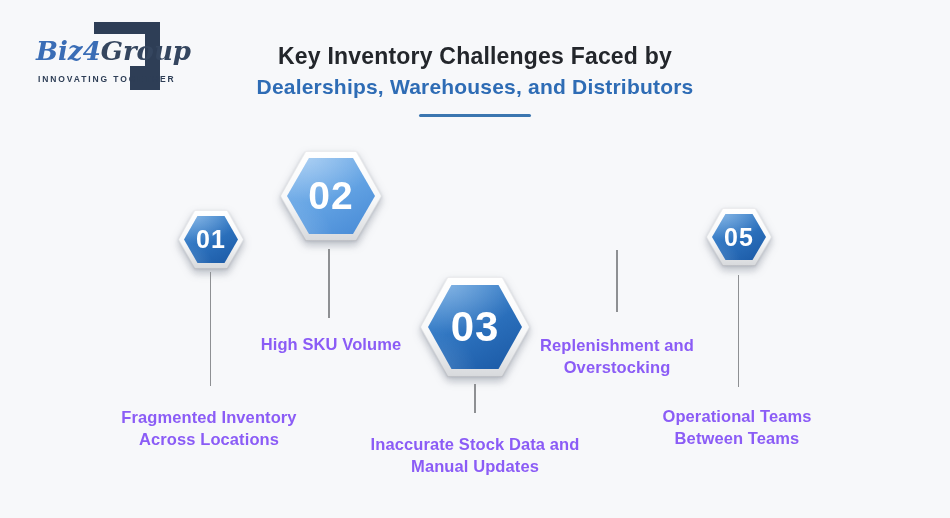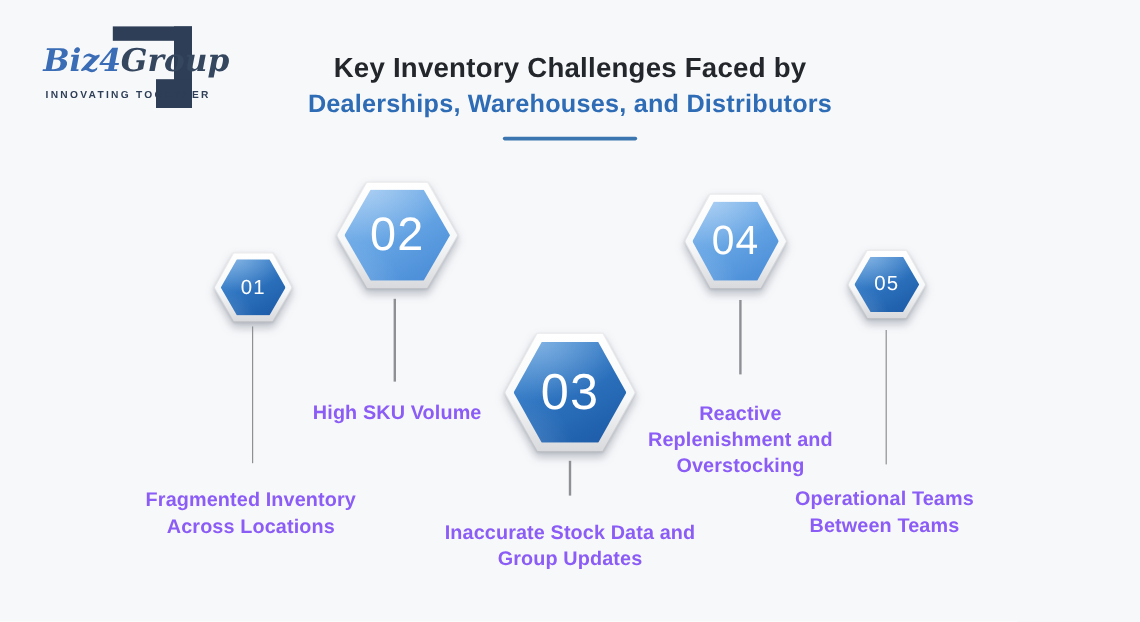--- a/index.html
+++ b/index.html
@@ -55,22 +55,22 @@
   .tone-dark .fill  { background:linear-gradient(150deg,#4e96dc 0%,#2e74c0 45%,#1a58a4 100%); }
   .tone-light .fill { background:linear-gradient(150deg,#8abdef 0%,#62a2e3 52%,#4689d5 100%); }
   .fill::after {
     content:""; position:absolute; inset:0;
     background:radial-gradient(125% 95% at 22% 0%, rgba(255,255,255,0.30) 0%, rgba(255,255,255,0.08) 46%, rgba(255,255,255,0) 62%);
   }
   .fill::before {
     content:""; position:absolute; inset:0;
     background:radial-gradient(95% 125% at 8% 112%, rgba(255,255,255,0.16) 0%, rgba(255,255,255,0) 48%);
   }
-  .num { position:relative; z-index:1; color:#ffffff; font-weight:400; letter-spacing:1px; }
-  .size-s  .num { font-size:17px; }
+  .num { position:relative; z-index:1; color:#ffffff; font-weight:700; letter-spacing:1px; }
+  .size-s  .num { font-size:25px; }
   .size-m1 .num { font-size:39px; }
   .size-m2 .num { font-size:34px; }
   .size-l  .num { font-size:42px; }
 
   
   .connector { position:absolute; width:1.6px; background:#8e9093; }
 
   
   .challenge-label {
     position:absolute; width:300px; text-align:center;
@@ -120,29 +120,20 @@
   <div class="badge size-l tone-dark" style="left:420px; top:277px; width:110px; height:100px;">
     <div class="hex edge">
       <div class="hex rim">
         <div class="hex fill">
           <span class="num">03</span>
         </div>
       </div>
     </div>
   </div>
 
-  <div class="badge size-m2 tone-light" style="left:570px; top:161px; width:86px; height:80px;">
-    <div class="hex edge">
-      <div class="hex rim">
-        <div class="hex fill">
-          <span class="num">04</span>
-        </div>
-      </div>
-    </div>
-  </div>
 
   <div class="badge size-s tone-dark" style="left:706px; top:208px; width:66px; height:58px;">
     <div class="hex edge">
       <div class="hex rim">
         <div class="hex fill">
           <span class="num">05</span>
         </div>
       </div>
     </div>
   </div>
@@ -157,25 +148,24 @@
     <span>Fragmented Inventory</span>
     <span>Across Locations</span>
   </div>
 
   <div class="challenge-label" style="left:181px; top:334px;">
     <span>High SKU Volume</span>
   </div>
 
   <div class="challenge-label" style="left:325px; top:434px;">
     <span>Inaccurate Stock Data and</span>
-    <span>Group Updates</span>
+    <span>Manual Updates</span>
   </div>
 
   <div class="challenge-label" style="left:467px; top:335px;">
-    <span>Reactive</span>
     <span>Replenishment and</span>
     <span>Overstocking</span>
   </div>
 
   <div class="challenge-label" style="left:587px; top:406px;">
     <span>Operational Teams</span>
     <span>Between Teams</span>
   </div>
 
 </div>

